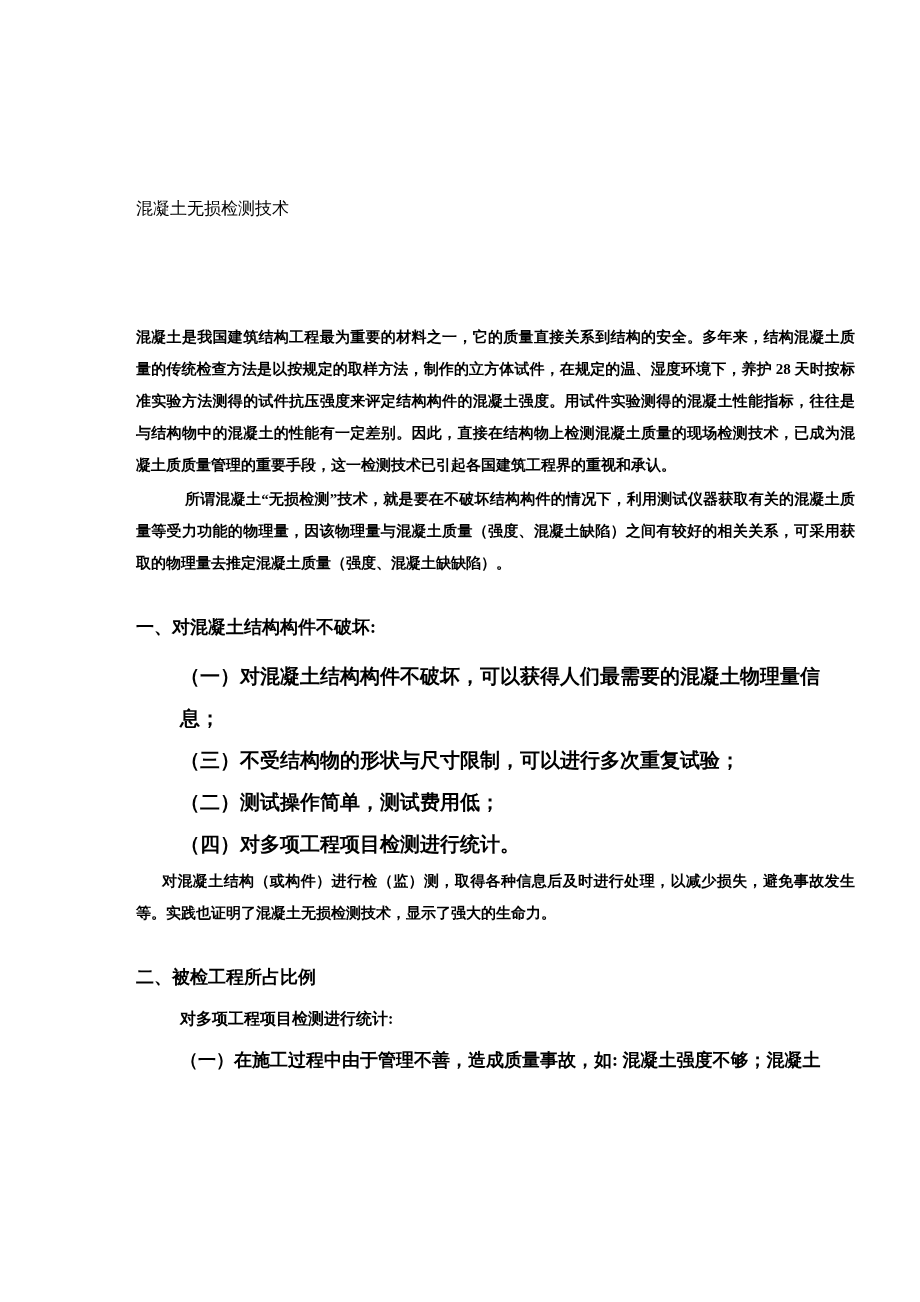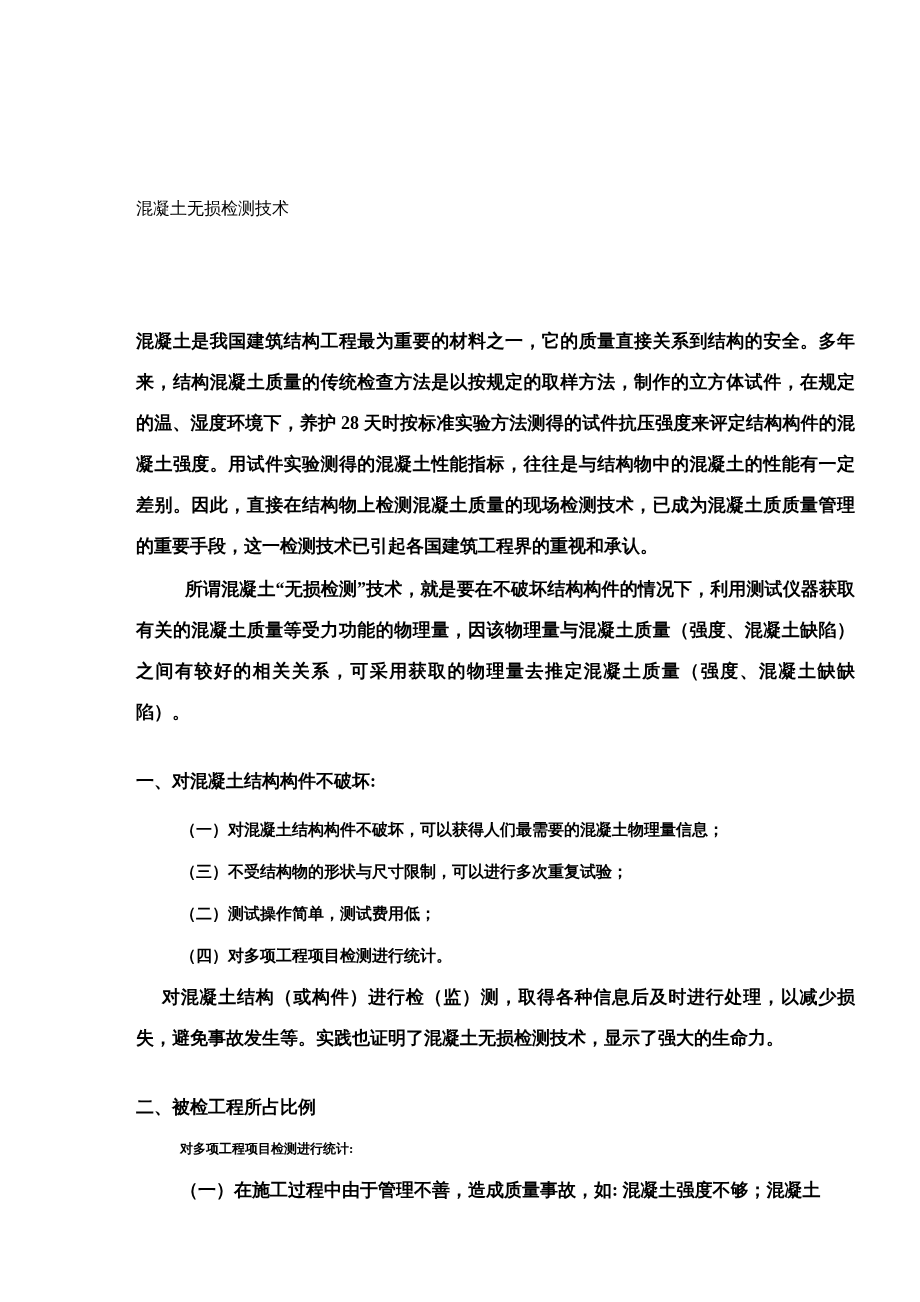--- a/index.html
+++ b/index.html
@@ -27,53 +27,53 @@
     top: 196px;
     width: 719px;
   }
   .doc-title {
     font-size: 17px;
     font-weight: 400;
     line-height: 26px;
     margin: 0 0 99px 0;
   }
   .body-text {
-    font-size: 18px;
+    font-size: 15px;
     font-weight: 600;
-    line-height: 41px;
+    line-height: 32px;
   }
   p.para {
     margin: 0;
     text-align: justify;
   }
   p.para-indent-lg { text-indent: 49px; }
   p.para-indent-sm { text-indent: 26px; }
   .gap-sm { height: 2px; }
   h2.sec-heading {
     font-size: 18px;
     font-weight: 700;
     line-height: 41px;
     margin: 28px 0 0 0;
   }
   .feature-list {
     margin: 7px 0 0 0;
   }
   .feature-item {
     margin-left: 44px;
-    font-size: 16px;
+    font-size: 20px;
     font-weight: 600;
     line-height: 42px;
     text-align: left;
   }
   .summary {
     margin-top: 0;
   }
   .stat-intro {
     margin: 0 0 0 44px;
-    font-size: 13px;
+    font-size: 16px;
     font-weight: 600;
     line-height: 41px;
   }
   .sec2-heading {
     margin-top: 21px;
   }
   .stat-item {
     margin-left: 44px;
     font-size: 18px;
     font-weight: 600;

